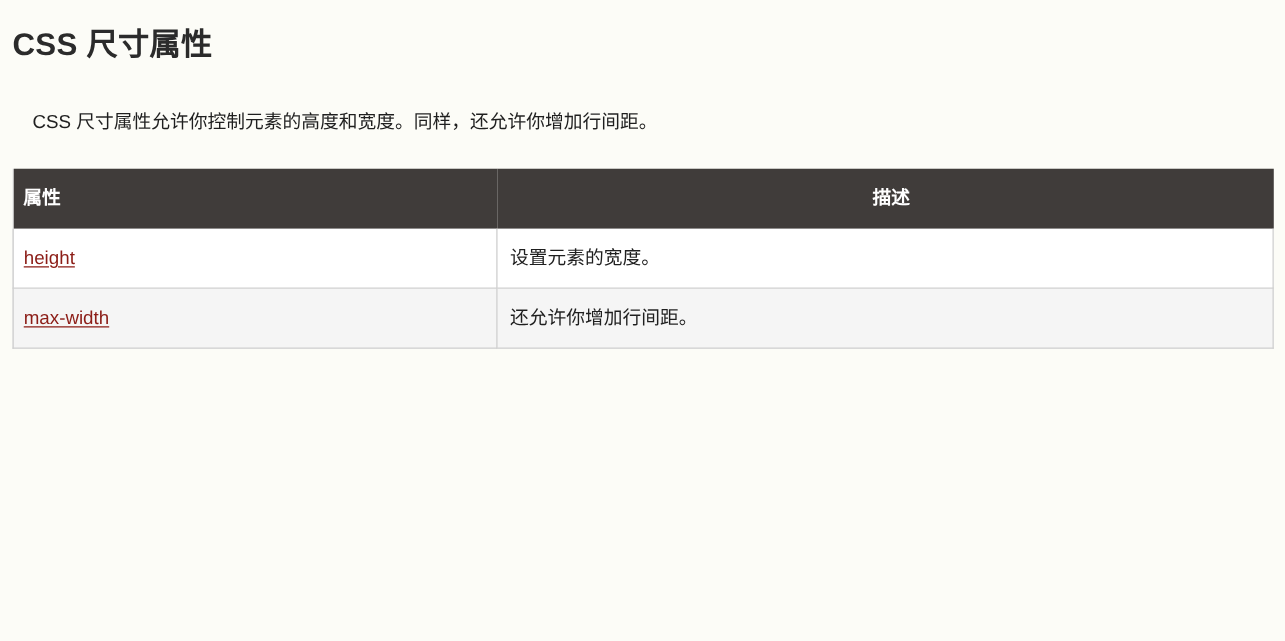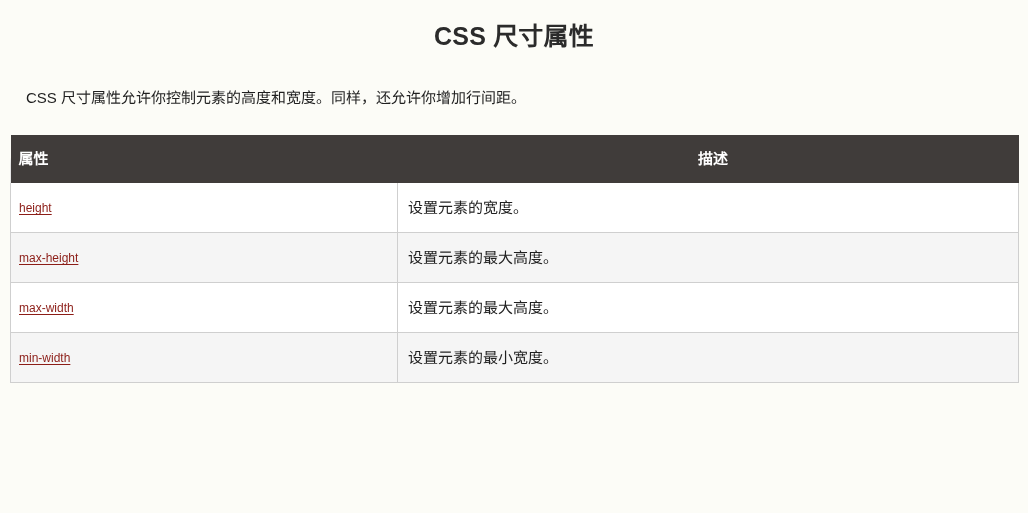--- a/index.html
+++ b/index.html
@@ -21,39 +21,37 @@
     width: 1028px;
   }
   .page-title {
     font-size: 25px;
     font-weight: bold;
     color: #2b2b2b;
     margin: 0;
     padding-top: 21px;
     line-height: 30px;
     letter-spacing: 0.2px;
-    text-align: center;
   }
   .intro-paragraph {
     font-size: 15px;
     line-height: 22px;
     color: #1f1f1f;
     margin: 16px;
     padding-top: 20px;
   }
   .table-wrap {
     margin-top: 26px;
   }
   table.props-table {
     border-collapse: collapse;
     width: 1008px;
     table-layout: fixed;
     background: #e5e5e5;
     font-size: 15px;
-    border-radius: 30px;
   }
   table.props-table col.col-prop { width: 387px; }
   table.props-table col.col-desc { width: 621px; }
 
   table.props-table thead th {
     background: #403c3a;
     color: #ffffff;
     font-weight: bold;
     text-align: left;
     font-size: 15px;
@@ -83,21 +81,21 @@
   table.props-table tbody tr:nth-child(odd) td {
     background: #ffffff;
   }
   table.props-table tbody tr:first-child td {
     border-top: none;
   }
   a.prop-link {
     color: #8c1d17;
     text-decoration: underline;
     text-underline-offset: 2px;
-    font-size: 12px;
+    font-size: 15px;
   }
 </style>
 </head>
 <body>
 
 <div class="page">
 
   <h1 class="page-title">CSS 尺寸属性</h1>
 
   <p class="intro-paragraph">CSS 尺寸属性允许你控制元素的高度和宽度。同样，还允许你增加行间距。</p>
@@ -116,33 +114,21 @@
       </thead>
       <tbody>
         <tr>
           <td class="td-prop">
             <a class="prop-link" href="#">height</a>
           </td>
           <td class="td-desc">设置元素的宽度。</td>
         </tr>
         <tr>
           <td class="td-prop">
-            <a class="prop-link" href="#">max-height</a>
-          </td>
-          <td class="td-desc">设置元素的最大高度。</td>
-        </tr>
-        <tr>
-          <td class="td-prop">
             <a class="prop-link" href="#">max-width</a>
           </td>
-          <td class="td-desc">设置元素的最大高度。</td>
-        </tr>
-        <tr>
-          <td class="td-prop">
-            <a class="prop-link" href="#">min-width</a>
-          </td>
-          <td class="td-desc">设置元素的最小宽度。</td>
+          <td class="td-desc">还允许你增加行间距。</td>
         </tr>
       </tbody>
     </table>
   </div>
 
 </div>
 
 </body></html>

